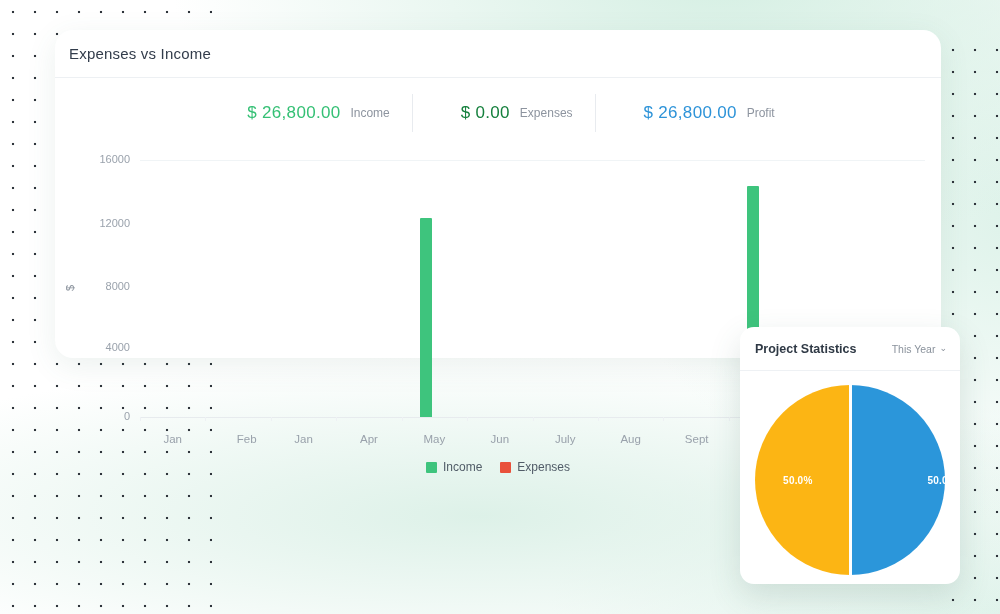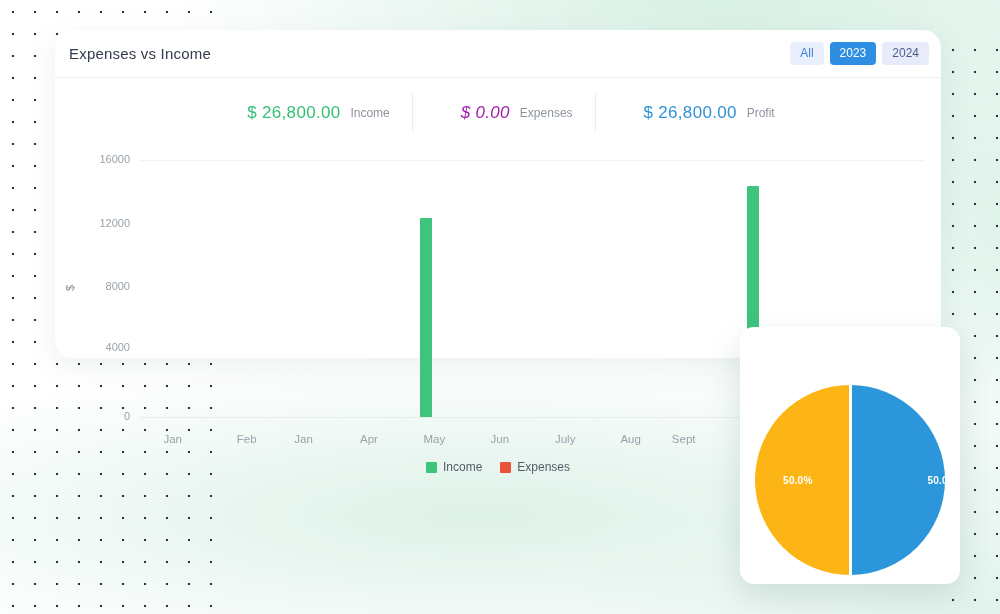--- a/index.html
+++ b/index.html
@@ -110,35 +110,30 @@
 <body>
 
 <div class="page">
   <div class="bg"></div>
   <div class="dots dots-left"></div>
   <div class="dots dots-right"></div>
 
   <section class="card main">
     <header>
       <h1>Expenses vs Income</h1>
-      <div class="tabs" id="tabs">
-          <button class="tab">All</button>
-          <button class="tab active">2023</button>
-          <button class="tab alt">2024</button>
-        </div>
     </header>
 
     <div class="summary" id="summary">
         <div class="sgroup">
           <div class="amt" style="color: rgb(53, 192, 117);">$ 26,800.00</div>
           <div class="slab">Income</div>
         </div>
         <div class="vdiv"></div>
         <div class="sgroup">
-          <div class="amt" style="color: #a21caf; font-style: italic;">$ 0.00</div>
+          <div class="amt" style="color: #15803d;">$ 0.00</div>
           <div class="slab">Expenses</div>
         </div>
         <div class="vdiv"></div>
         <div class="sgroup">
           <div class="amt" style="color: rgb(45, 147, 216);">$ 26,800.00</div>
           <div class="slab">Profit</div>
         </div>
       </div>
 
     <div class="chart" id="chart">
@@ -168,39 +163,46 @@
         <div class="ytick" style="top: 57.25px;">12000</div>
         <div class="ytick" style="top: -7px;">16000</div>
         <div class="mlab" style="left: 85px; width: 65.4167px;">Jan</div>
         <div class="mlab" style="left: 159px; width: 65.4167px;">Feb</div>
         <div class="mlab" style="left: 215.833px; width: 65.4167px;">Jan</div>
         <div class="mlab" style="left: 281.25px; width: 65.4167px;">Apr</div>
         <div class="mlab" style="left: 346.667px; width: 65.4167px;">May</div>
         <div class="mlab" style="left: 412.083px; width: 65.4167px;">Jun</div>
         <div class="mlab" style="left: 477.5px; width: 65.4167px;">July</div>
         <div class="mlab" style="left: 542.917px; width: 65.4167px;">Aug</div>
-        <div class="mlab" style="left: 596px; width: 65.4167px;">Sept</div>
+        <div class="mlab" style="left: 609px; width: 65.4167px;">Sept</div>
         <div class="mlab" style="left: 673.75px; width: 65.4167px;">Oct</div>
         <div class="mlab" style="left: 739.167px; width: 65.4167px;">Nov</div>
         <div class="mlab" style="left: 804.583px; width: 65.4167px;">Dec</div>
       </div>
 
     <div class="legend" id="legend">
         <div class="litem">
           <div class="swatch" style="background: rgb(62, 196, 125);"></div>
           <div class="">Income</div>
         </div>
         <div class="litem">
           <div class="swatch" style="background: rgb(233, 81, 59);"></div>
           <div class="">Expenses</div>
         </div>
       </div>
   </section>
 
   <aside class="card stats">
+    <header>
+      <h2>Project Statistics</h2>
+      <button class="period">
+        <span>This Year</span>
+        <span class="chev">⌄</span>
+      </button>
+    </header>
     <div class="pie-wrap">
       <div class="pie" id="pie" style="background: conic-gradient(rgb(43, 150, 218) 0%, rgb(43, 150, 218) 50%, rgb(252, 181, 20) 50%, rgb(252, 181, 20) 100%);"></div>
       <div class="pie-sep"></div>
     <div class="plabel" style="left: 88%; top: 50%;">50.0%</div>
         <div class="plabel" style="left: 12%; top: 50%;">50.0%</div>
       </div>
   </aside>
 </div>
 
 </body></html>

